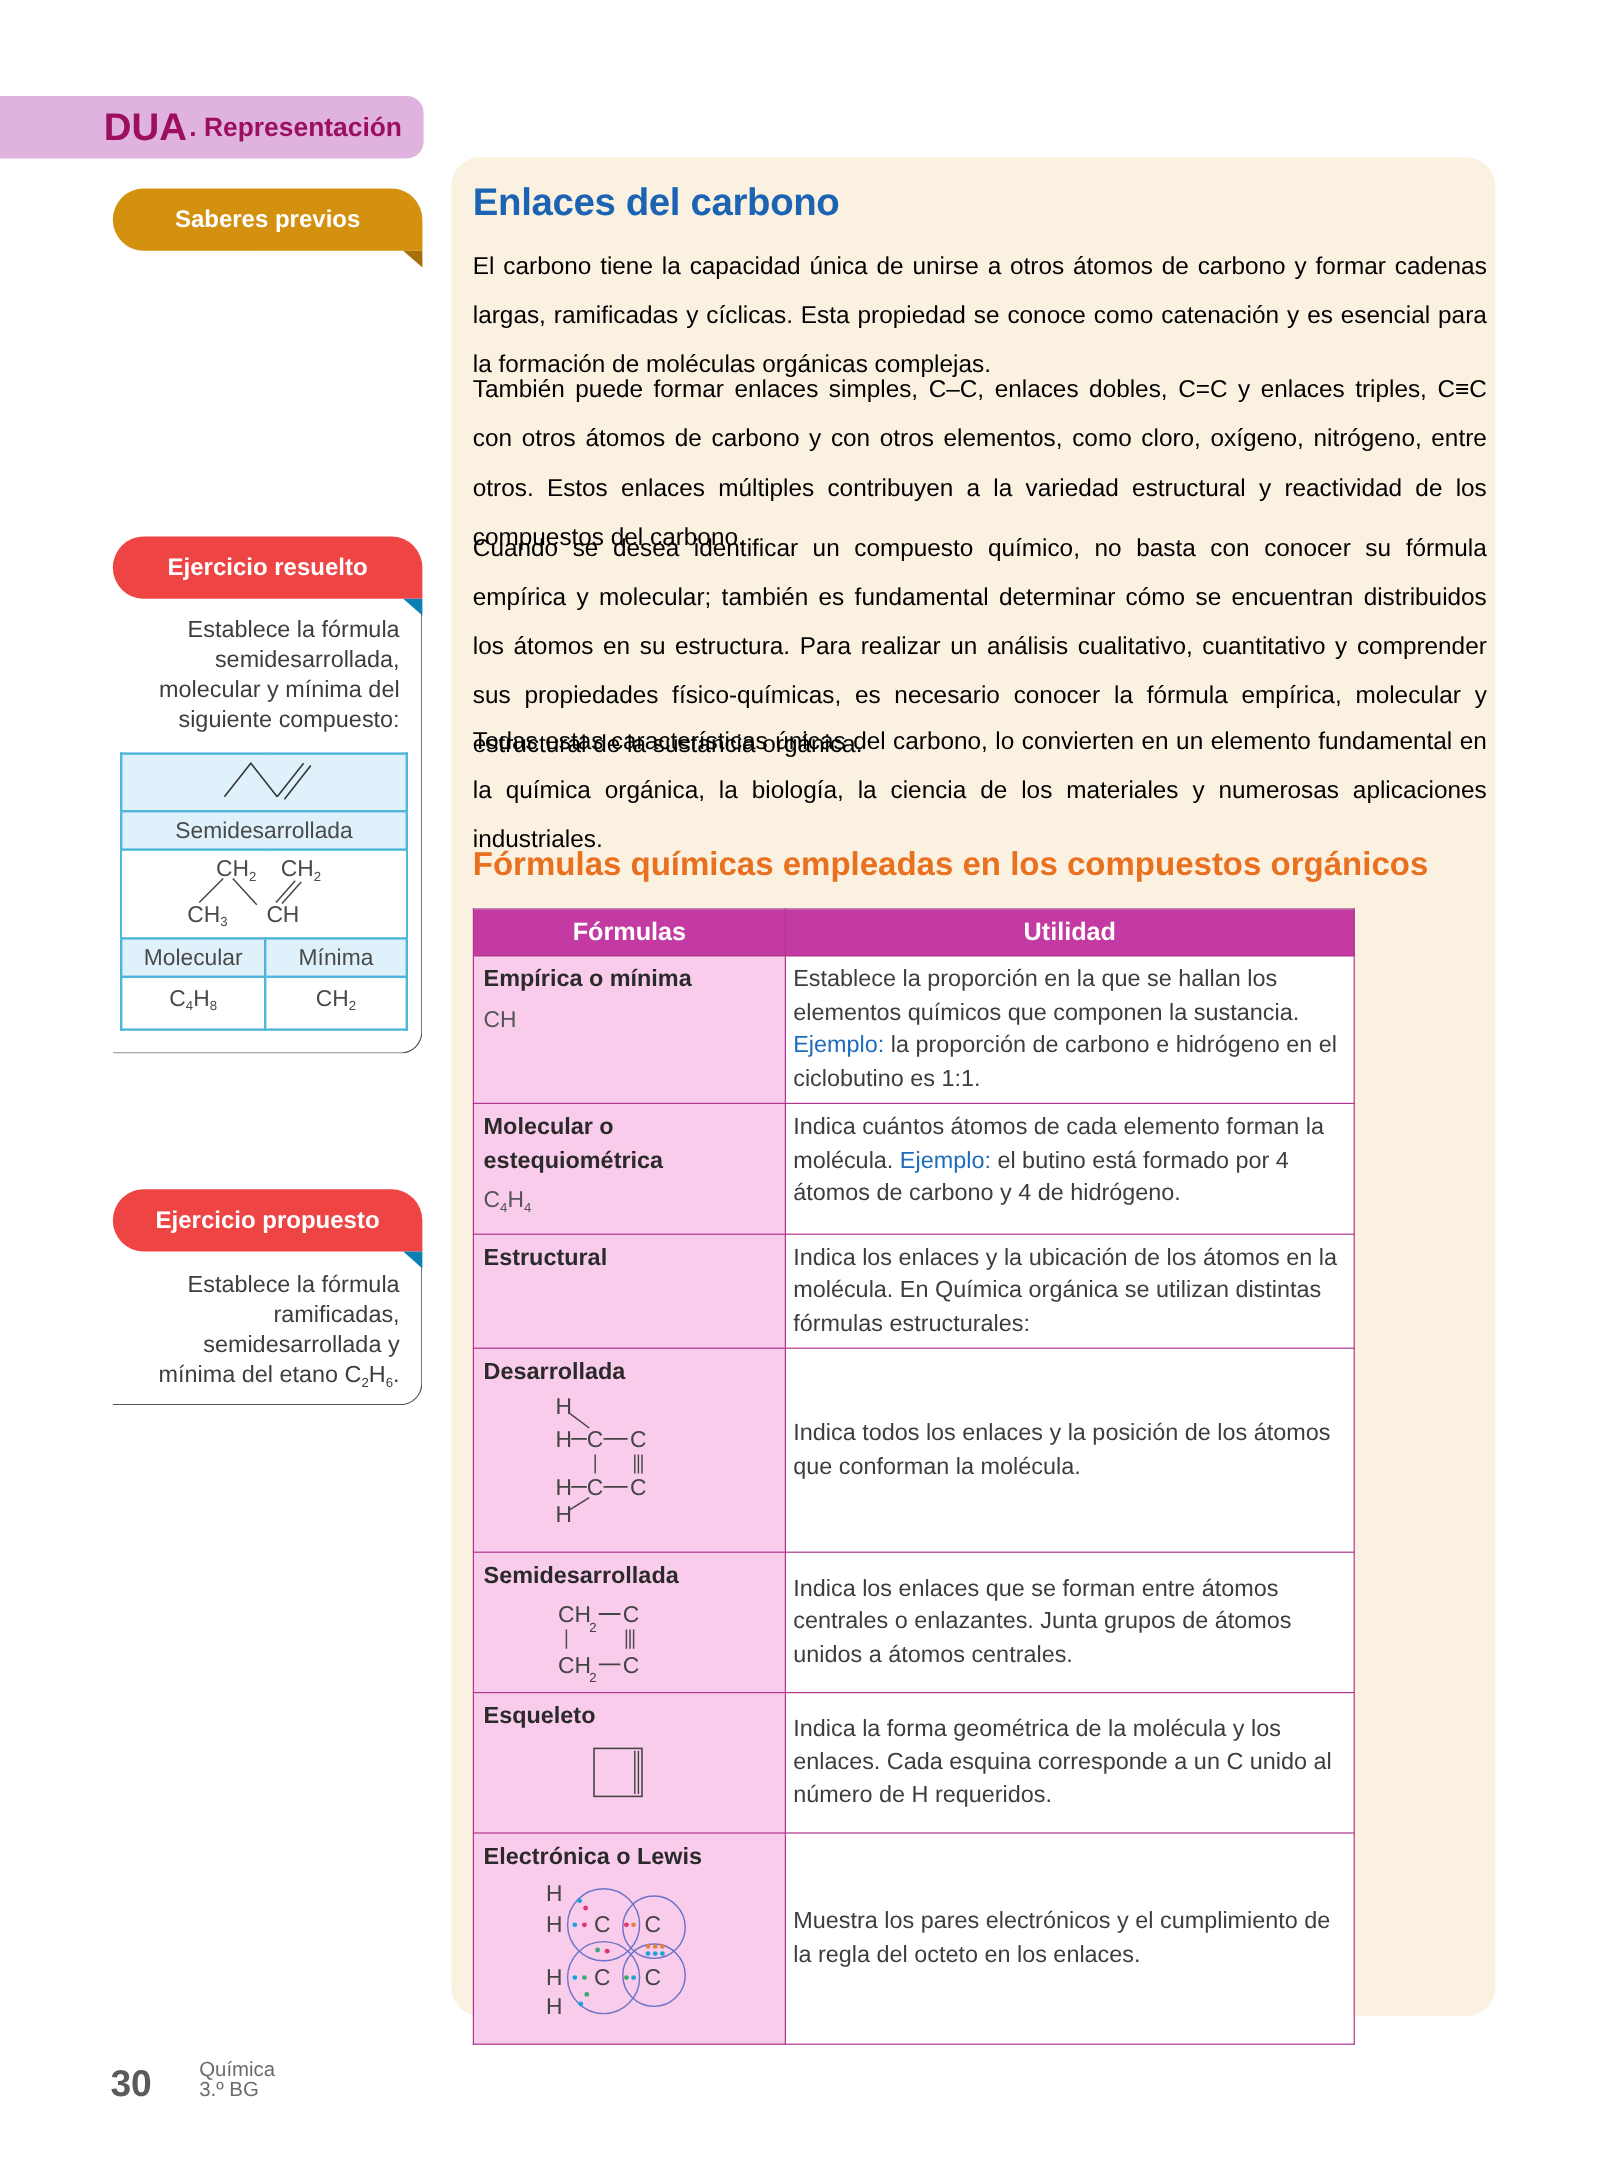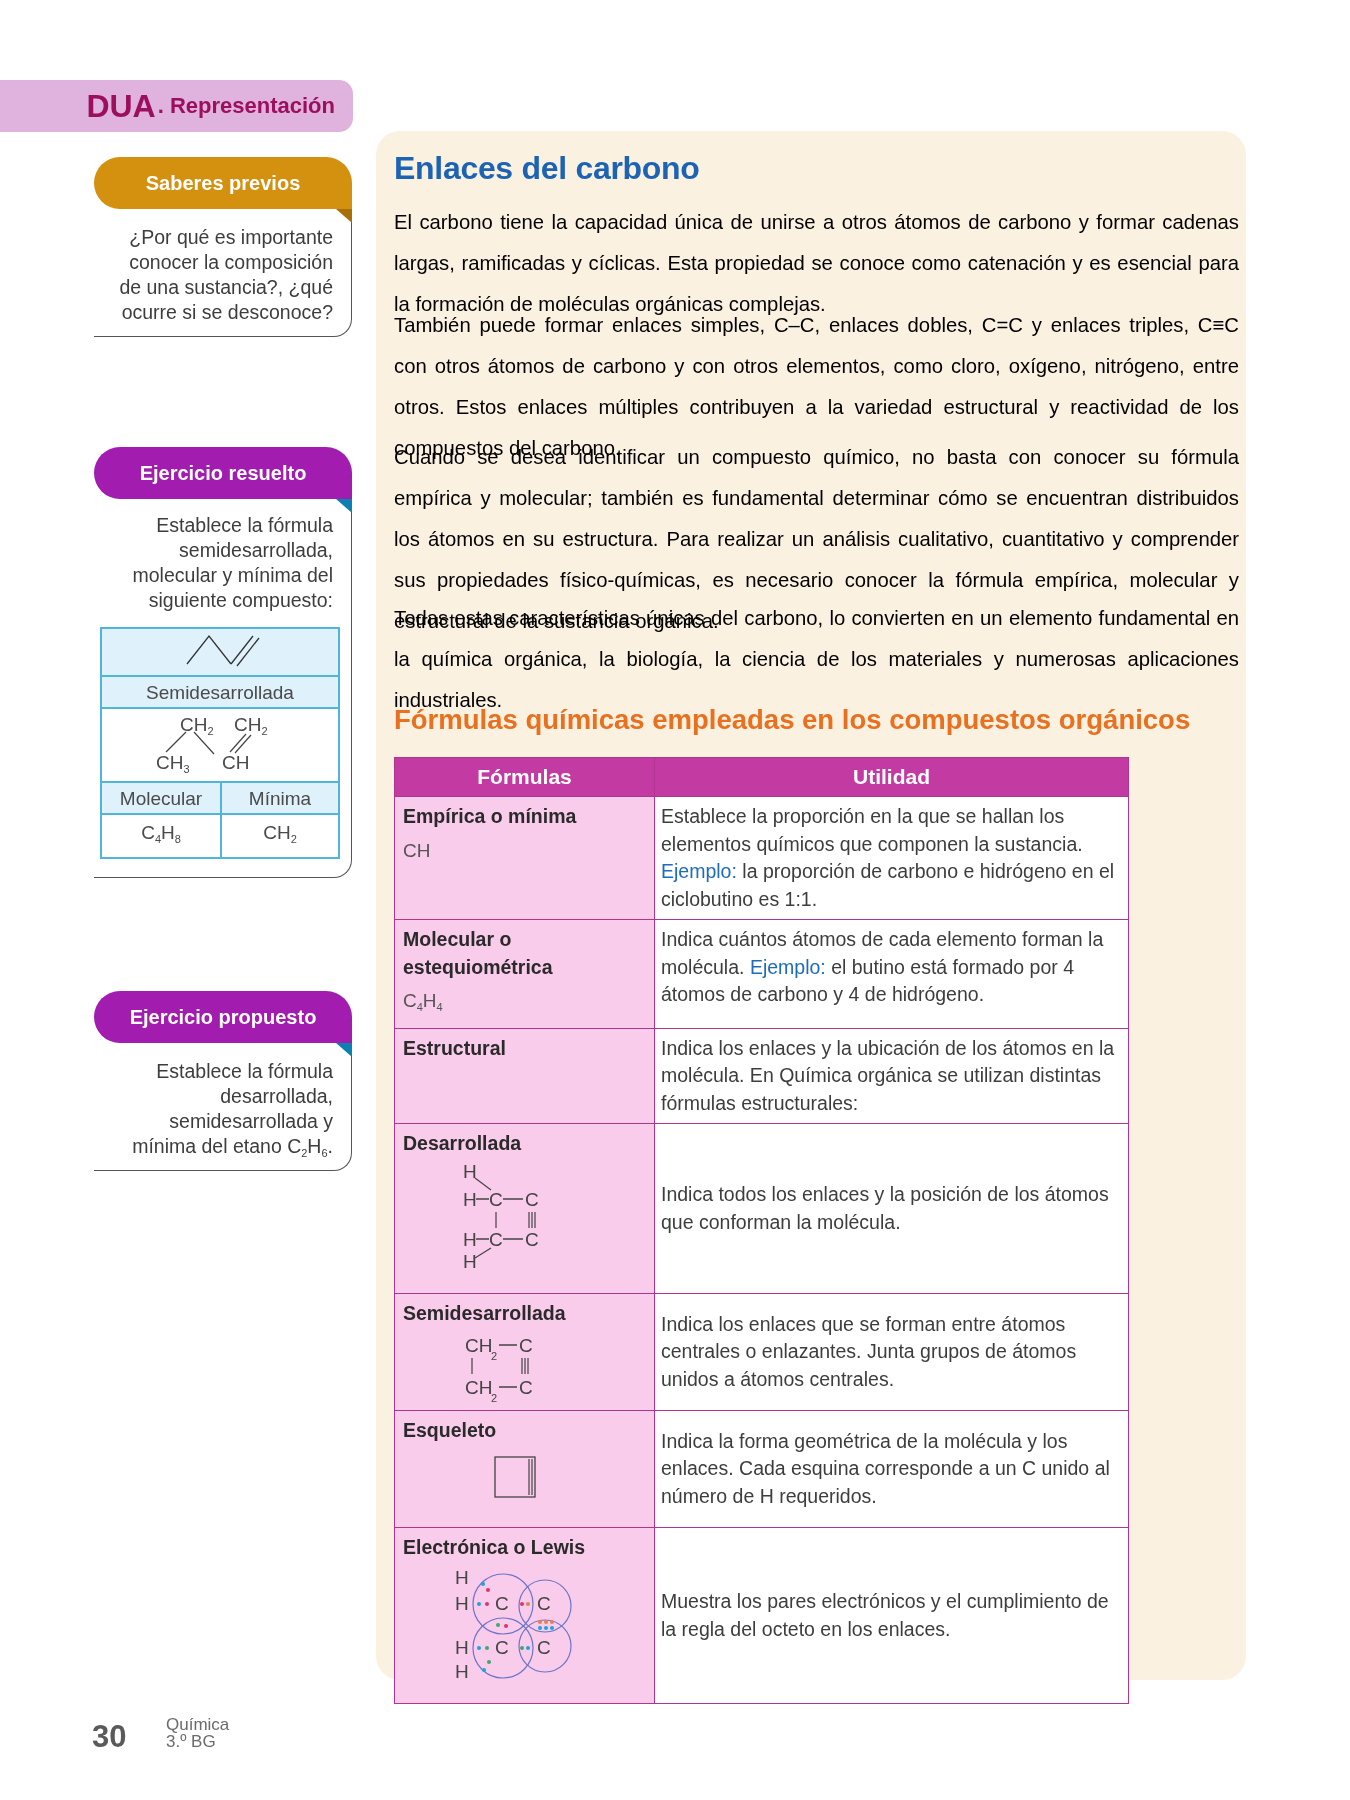--- a/index.html
+++ b/index.html
@@ -15,21 +15,21 @@
   
   .side-box { position: absolute; left: 94px; width: 258px; }
   .side-head { height: 52px; border-radius: 26px 26px 0 26px; color: #fff; font-weight: bold;
     font-size: 20px; display: flex; align-items: center; justify-content: center; position: relative; }
   .side-head .fold { position: absolute; right: 0; bottom: -14px; width: 0; height: 0;
     border-top: 14px solid; border-left: 16px solid transparent; }
   .side-body { border-right: 1.5px solid #555; border-bottom: 1.5px solid #555; border-radius: 0 0 18px 0;
     padding: 14px 18px 10px 8px; text-align: right; font-size: 19.5px; line-height: 25px; color: #3d3d3d; margin-left: 0; }
   .sab-head { background: #d4900f; }
   .sab-head .fold { border-top-color: #a86f08; }
-  .ej-head { background: #a21caf; }
+  .ej-head { background: #ef4444; }
   .ej-head .fold { border-top-color: #0d7fb3; }
 
   .ej-table { margin: 14px 0 8px 6px; width: 236px; border: 2px solid #4fb6d9; border-collapse: collapse; font-size: 19px; color: #4a4a4a; }
   .ej-table td { border: 2px solid #4fb6d9; text-align: center; }
   .ej-table .bluecell { background: #dff2fb; }
   sub { font-size: 11px; vertical-align: -4px; }
 
   
   .panel { position: absolute; left: 376px; top: 131px; width: 870px; height: 1549px; background: #faf1e1; border-radius: 24px; }
   .main-title { position: absolute; left: 394px; top: 150px; font-size: 32px; font-weight: bold; color: #1d63b4; letter-spacing: -0.3px; }
@@ -58,26 +58,20 @@
 
 <div class="dua-banner">
   <span class="dua-strong">DUA</span>
   <span class="dua-rest">. Representación</span>
 </div>
 
 <div class="side-box" style="top:157px;">
   <div class="side-head sab-head">
     <span>Saberes previos</span>
     <span class="fold"></span>
-  </div>
-  <div class="side-body" style="height:128px; padding-top:16px;">
-    <div>¿Por qué es importante</div>
-    <div>conocer la composición</div>
-    <div>de una sustancia?, ¿qué</div>
-    <div>ocurre si se desconoce?</div>
   </div>
 </div>
 
 <div class="side-box" style="top:447px;">
   <div class="side-head ej-head">
     <span>Ejercicio resuelto</span>
     <span class="fold"></span>
   </div>
   <div class="side-body" style="padding-top:14px; padding-right:18px; padding-left:0;">
     <div>Establece la fórmula</div>
@@ -127,21 +121,21 @@
   </div>
 </div>
 
 <div class="side-box" style="top:991px;">
   <div class="side-head ej-head">
     <span>Ejercicio propuesto</span>
     <span class="fold"></span>
   </div>
   <div class="side-body" style="padding-top:16px; height:128px;">
     <div>Establece la fórmula</div>
-    <div>desarrollada,</div>
+    <div>ramificadas,</div>
     <div>semidesarrollada y</div>
     <div><span>mínima del etano C</span><sub>2</sub><span>H</span><sub>6</sub><span>.</span></div>
   </div>
 </div>
 
 <div class="panel"></div>
 <h1 class="main-title">Enlaces del carbono</h1>
 <p class="para" style="top:202px;">El carbono tiene la capacidad única de unirse a otros átomos de carbono y formar cadenas largas, ramificadas y cíclicas. Esta propiedad se conoce como catenación y es esencial para la formación de moléculas orgánicas complejas.</p>
 <p class="para" style="top:305px;">También puede formar enlaces simples, C–C, enlaces dobles, C=C y enlaces triples, C≡C con otros átomos de carbono y con otros elementos, como cloro, oxígeno, nitrógeno, entre otros. Estos enlaces múltiples contribuyen a la variedad estructural y reactividad de los compuestos del carbono.</p>
 <p class="para" style="top:437px;">Cuando se desea identificar un compuesto químico, no basta con conocer su fórmula empírica y molecular; también es fundamental determinar cómo se encuentran distribuidos los átomos en su estructura. Para realizar un análisis cualitativo, cuantitativo y comprender sus propiedades físico-químicas, es necesario conocer la fórmula empírica, molecular y estructural de la sustancia orgánica.</p>

